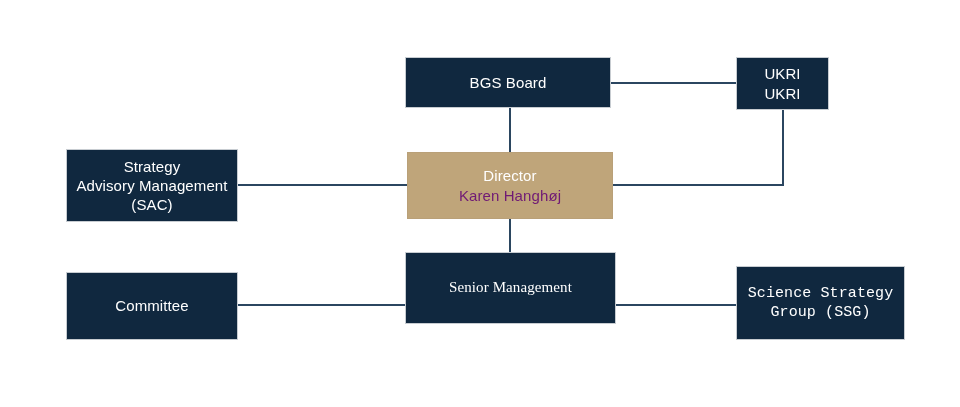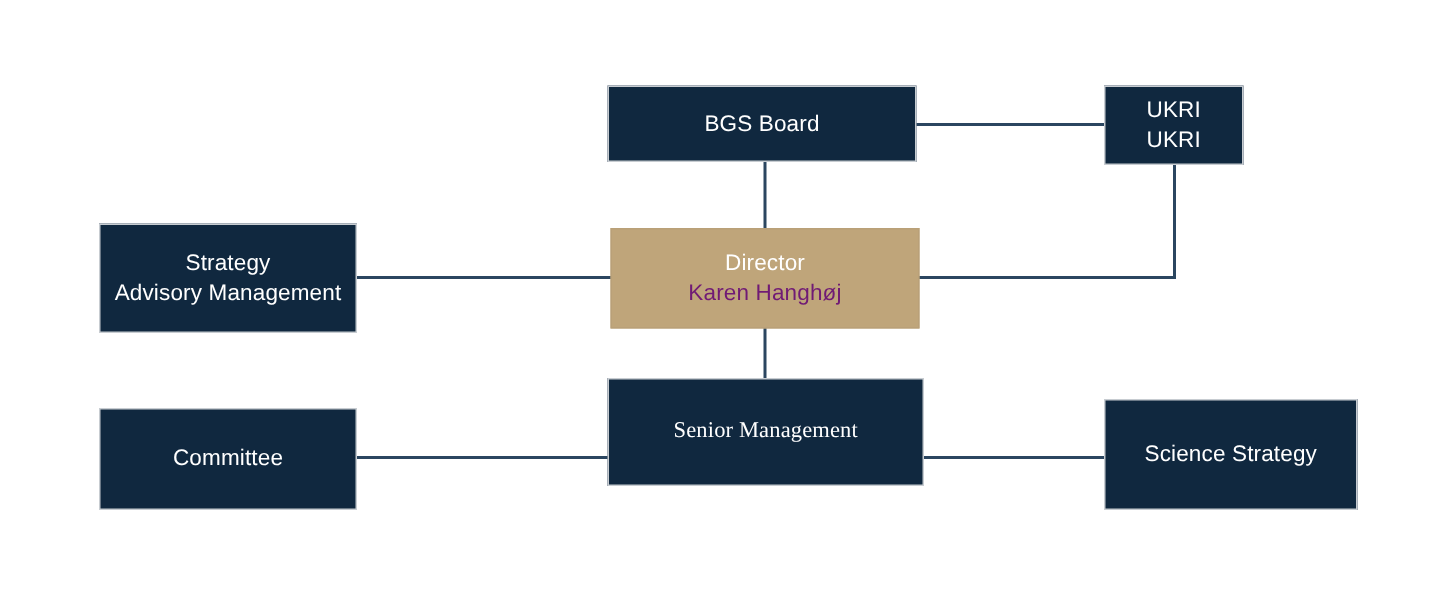--- a/index.html
+++ b/index.html
@@ -83,36 +83,38 @@
     <div class="node navy" style="left: 736px; top: 57px; width: 93px; height: 53px; justify-content: center;">
       <div class="lines">
         <span class="ln ln-primary">UKRI</span>
         <span class="ln ln-secondary">UKRI</span>
       </div>
     </div>
     <div class="node navy" style="left: 66px; top: 149px; width: 172px; height: 73px;">
       <div class="lines">
         <span class="ln ln-primary">Strategy</span>
         <span class="ln ln-secondary">Advisory Management</span>
+        <span class="ln ln-secondary">(SAC)</span>
       </div>
     </div>
     <div class="node tan" style="left: 407px; top: 152px; width: 206px; height: 67px;">
       <div class="lines">
         <span class="ln ln-primary">Director</span>
         <span class="ln ln-secondary">Karen Hanghøj</span>
       </div>
     </div>
     <div class="node navy" style="left: 66px; top: 272px; width: 172px; height: 68px;">
       <div class="lines">
         <span class="ln ln-secondary">Committee</span>
       </div>
     </div>
     <div class="node navy" style="left: 405px; top: 252px; width: 211px; height: 72px; font-family: Liberation Serif, serif;">
       <div class="lines">
         <span class="ln ln-primary">Senior Management</span>
       </div>
     </div>
-    <div class="node navy" style="left: 736px; top: 266px; width: 169px; height: 74px;">
+    <div class="node navy" style="left: 736px; top: 266px; width: 169px; height: 74px; font-family: Liberation Mono, monospace;">
       <div class="lines">
         <span class="ln ln-primary">Science Strategy</span>
+        <span class="ln ln-secondary">Group (SSG)</span>
       </div>
     </div>
   </div>
 
 </body></html>

